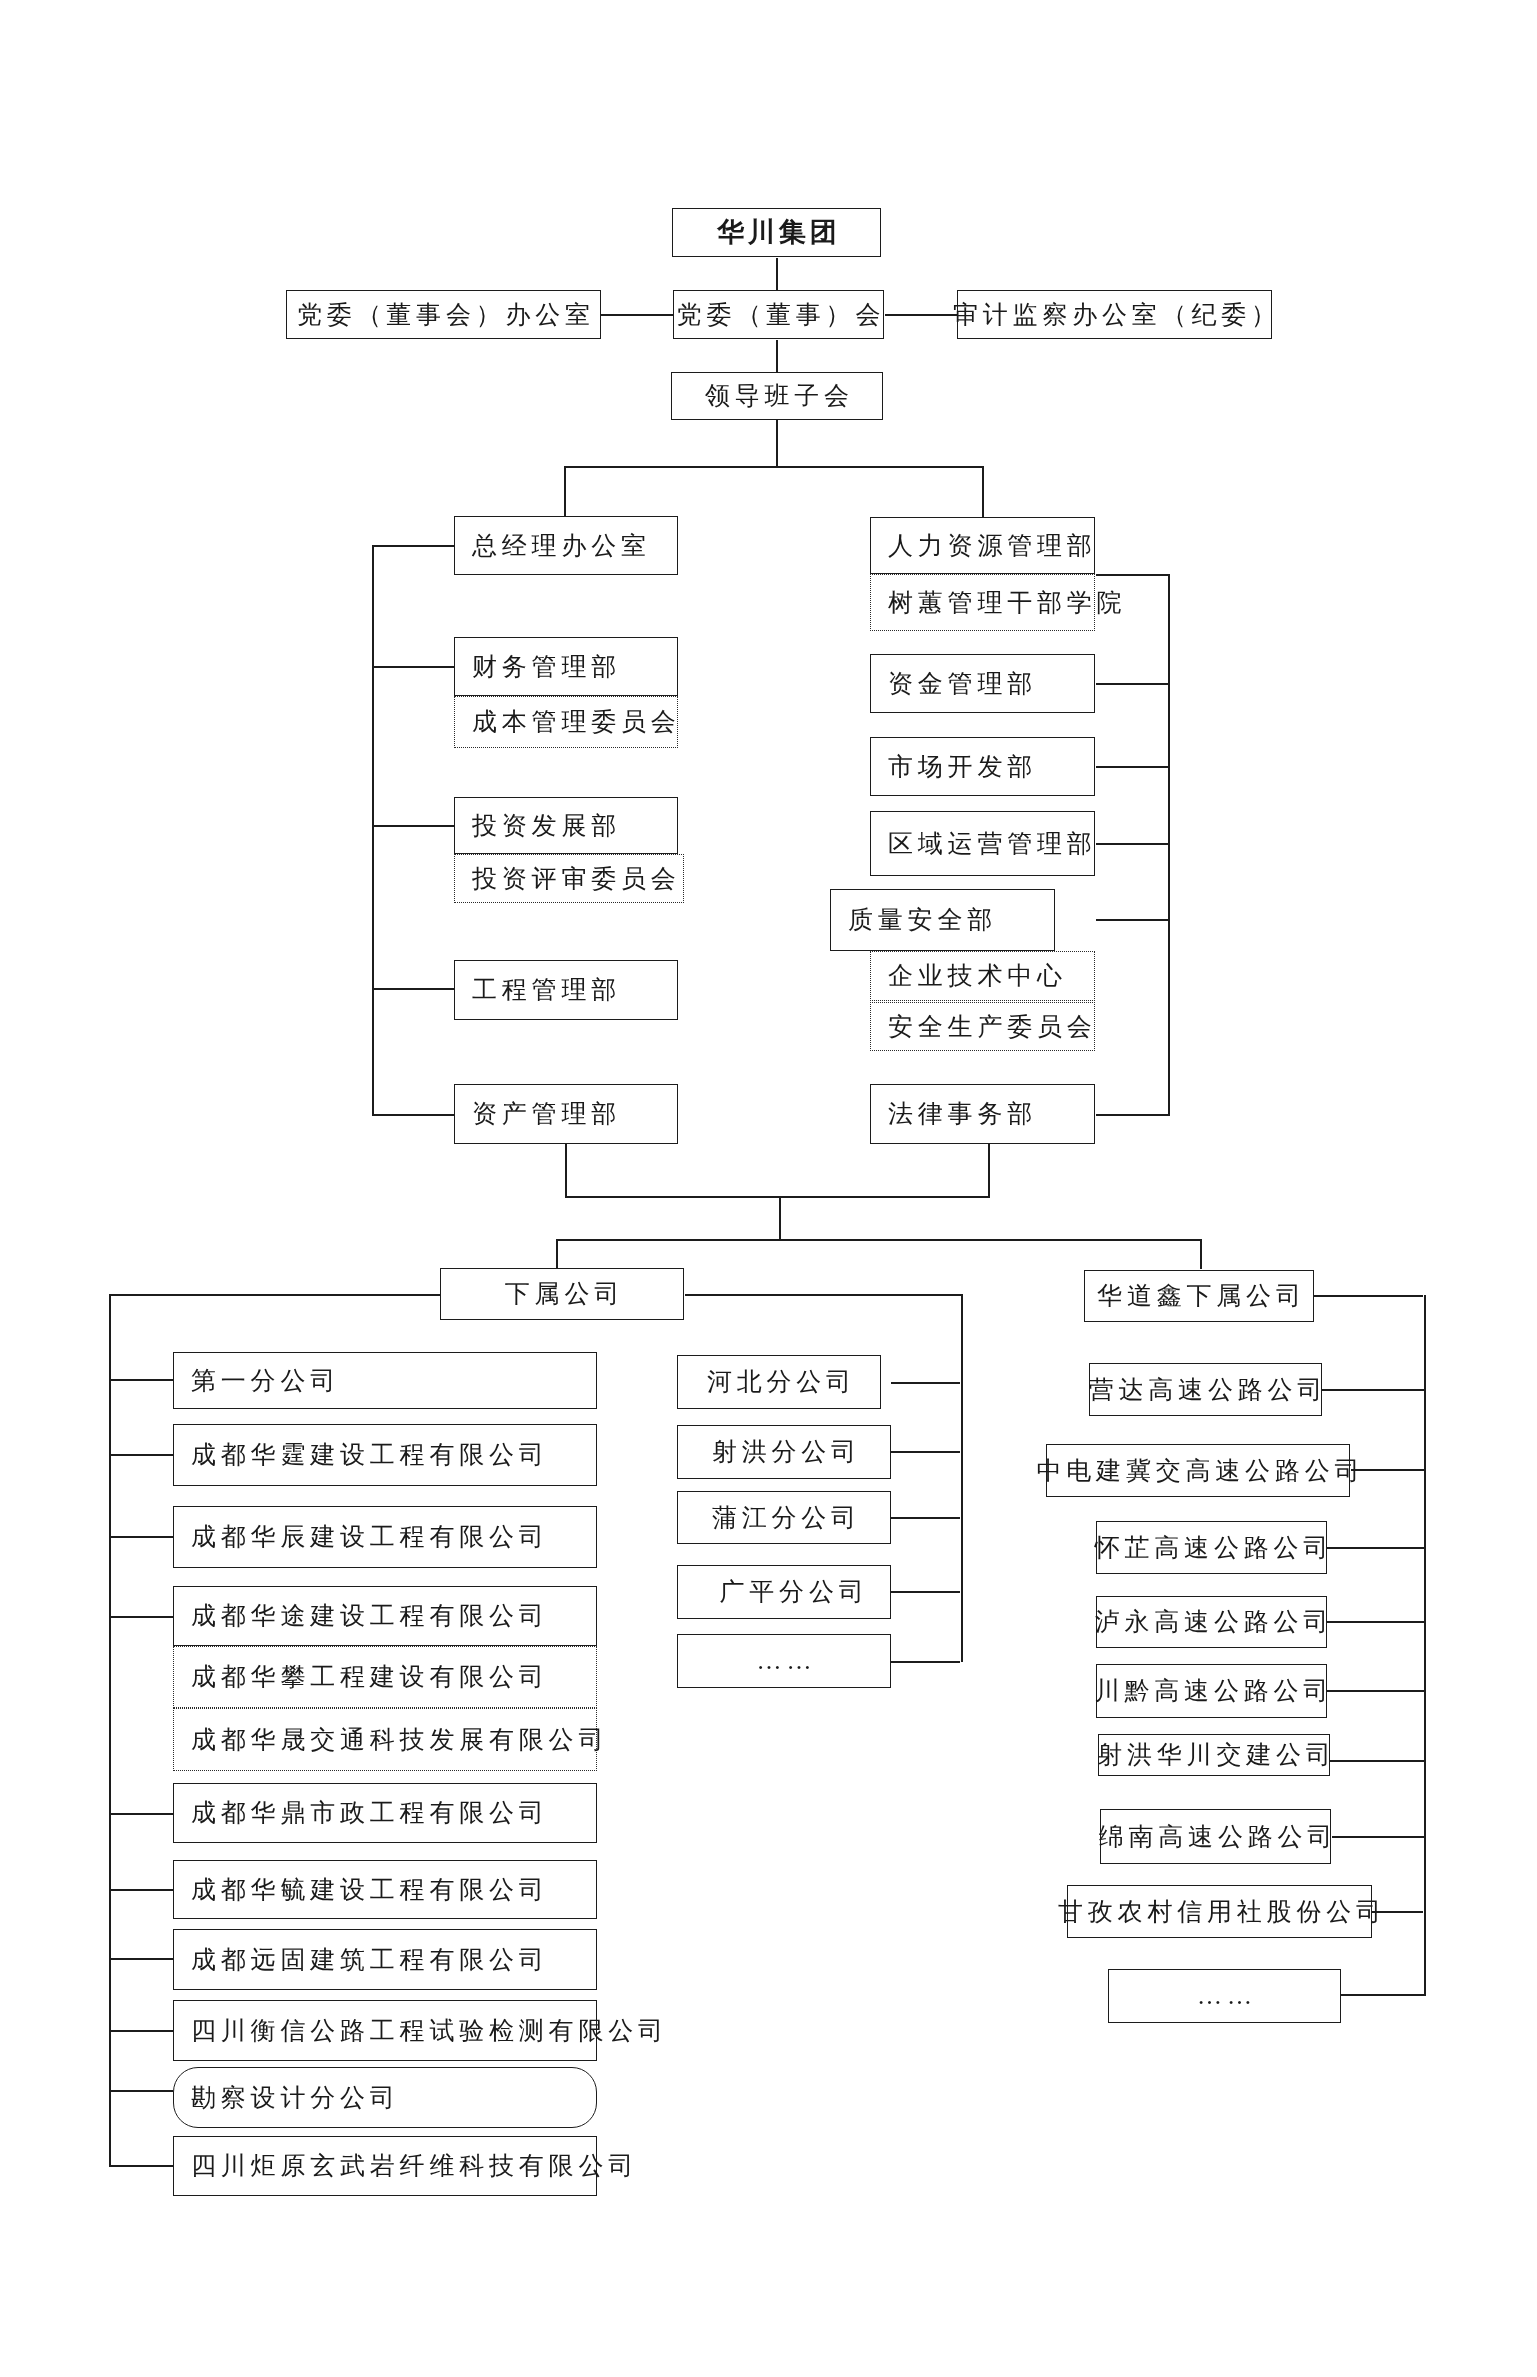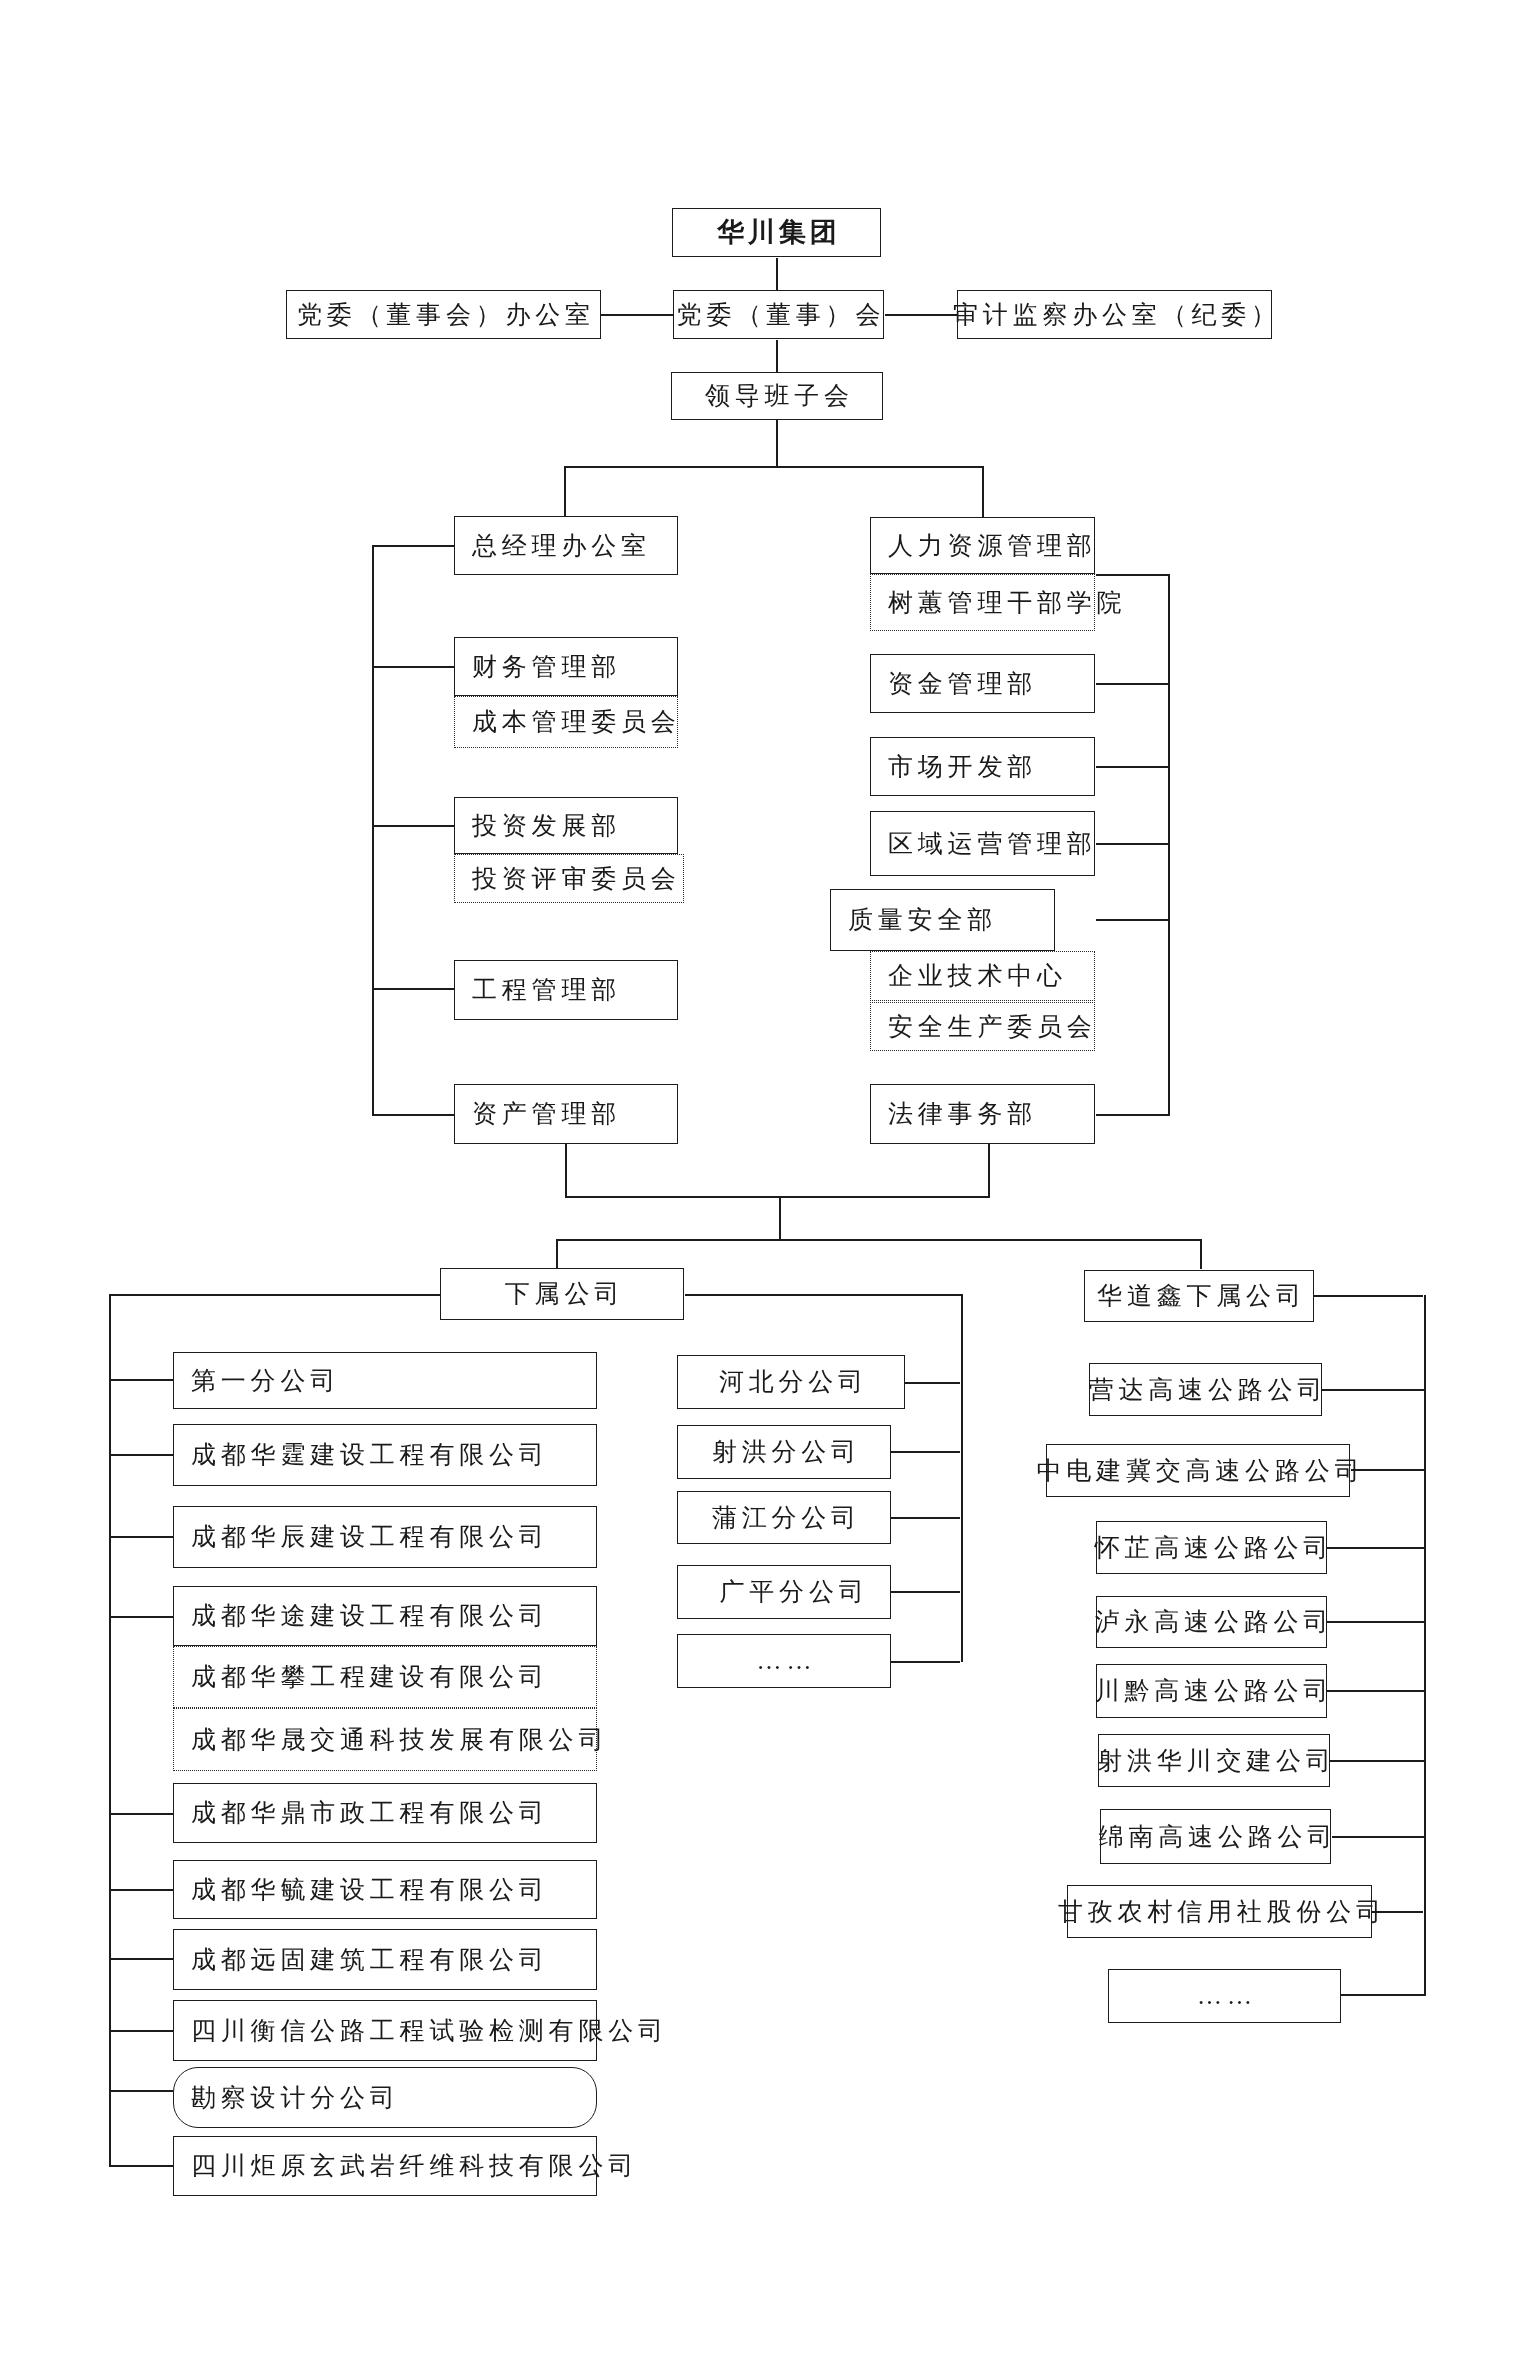--- a/index.html
+++ b/index.html
@@ -69,32 +69,32 @@
   <div class="box leftpad" style="left:173px;top:1586px;width:424px;height:60px;">成都华途建设工程有限公司</div>
   <div class="box leftpad dotted" style="left:173px;top:1646px;width:424px;height:62px;">成都华攀工程建设有限公司</div>
   <div class="box leftpad dotted" style="left:173px;top:1708px;width:424px;height:63px;">成都华晟交通科技发展有限公司</div>
   <div class="box leftpad" style="left:173px;top:1783px;width:424px;height:60px;">成都华鼎市政工程有限公司</div>
   <div class="box leftpad" style="left:173px;top:1860px;width:424px;height:59px;">成都华毓建设工程有限公司</div>
   <div class="box leftpad" style="left:173px;top:1929px;width:424px;height:61px;">成都远固建筑工程有限公司</div>
   <div class="box leftpad" style="left:173px;top:2000px;width:424px;height:61px;">四川衡信公路工程试验检测有限公司</div>
   <div class="box leftpad" style="left:173px;top:2067px;width:424px;height:61px;border-radius:25px;">勘察设计分公司</div>
   <div class="box leftpad" style="left:173px;top:2136px;width:424px;height:60px;">四川炬原玄武岩纤维科技有限公司</div>
 
-  <div class="box center" style="left:677px;top:1355px;width:228px;height:54px;">河北分公司</div>
+  <div class="box center" style="left:677px;top:1355px;width:204px;height:54px;">河北分公司</div>
   <div class="box center" style="left:677px;top:1425px;width:214px;height:54px;">射洪分公司</div>
   <div class="box center" style="left:677px;top:1491px;width:214px;height:53px;">蒲江分公司</div>
   <div class="box center" style="left:677px;top:1565px;width:214px;height:54px;padding-left:20px;">广平分公司</div>
   <div class="box center" style="left:677px;top:1634px;width:214px;height:54px;">……</div>
 
   <div class="box center" style="left:1089px;top:1363px;width:233px;height:53px;">营达高速公路公司</div>
   <div class="box center" style="left:1046px;top:1444px;width:304px;height:53px;">中电建冀交高速公路公司</div>
   <div class="box center" style="left:1096px;top:1521px;width:231px;height:53px;">怀芷高速公路公司</div>
   <div class="box center" style="left:1096px;top:1596px;width:231px;height:52px;">泸永高速公路公司</div>
   <div class="box center" style="left:1096px;top:1664px;width:231px;height:54px;">川黔高速公路公司</div>
-  <div class="box center" style="left:1098px;top:1734px;width:232px;height:53px;">射洪华川交建公司</div>
+  <div class="box center" style="left:1098px;top:1734px;width:232px;height:42px;">射洪华川交建公司</div>
   <div class="box center" style="left:1100px;top:1809px;width:231px;height:55px;">绵南高速公路公司</div>
   <div class="box center" style="left:1067px;top:1885px;width:305px;height:53px;">甘孜农村信用社股份公司</div>
   <div class="box center" style="left:1108px;top:1969px;width:233px;height:54px;">……</div>
 
   <div class="vline" style="left:776px;top:258px;height:33px;"></div>
   <div class="hline" style="left:601px;top:314px;width:72px;"></div>
   <div class="hline" style="left:885px;top:314px;width:72px;"></div>
   <div class="vline" style="left:776px;top:340px;height:32px;"></div>
   <div class="vline" style="left:776px;top:419px;height:47px;"></div>
   <div class="hline" style="left:564px;top:466px;width:420px;"></div>

